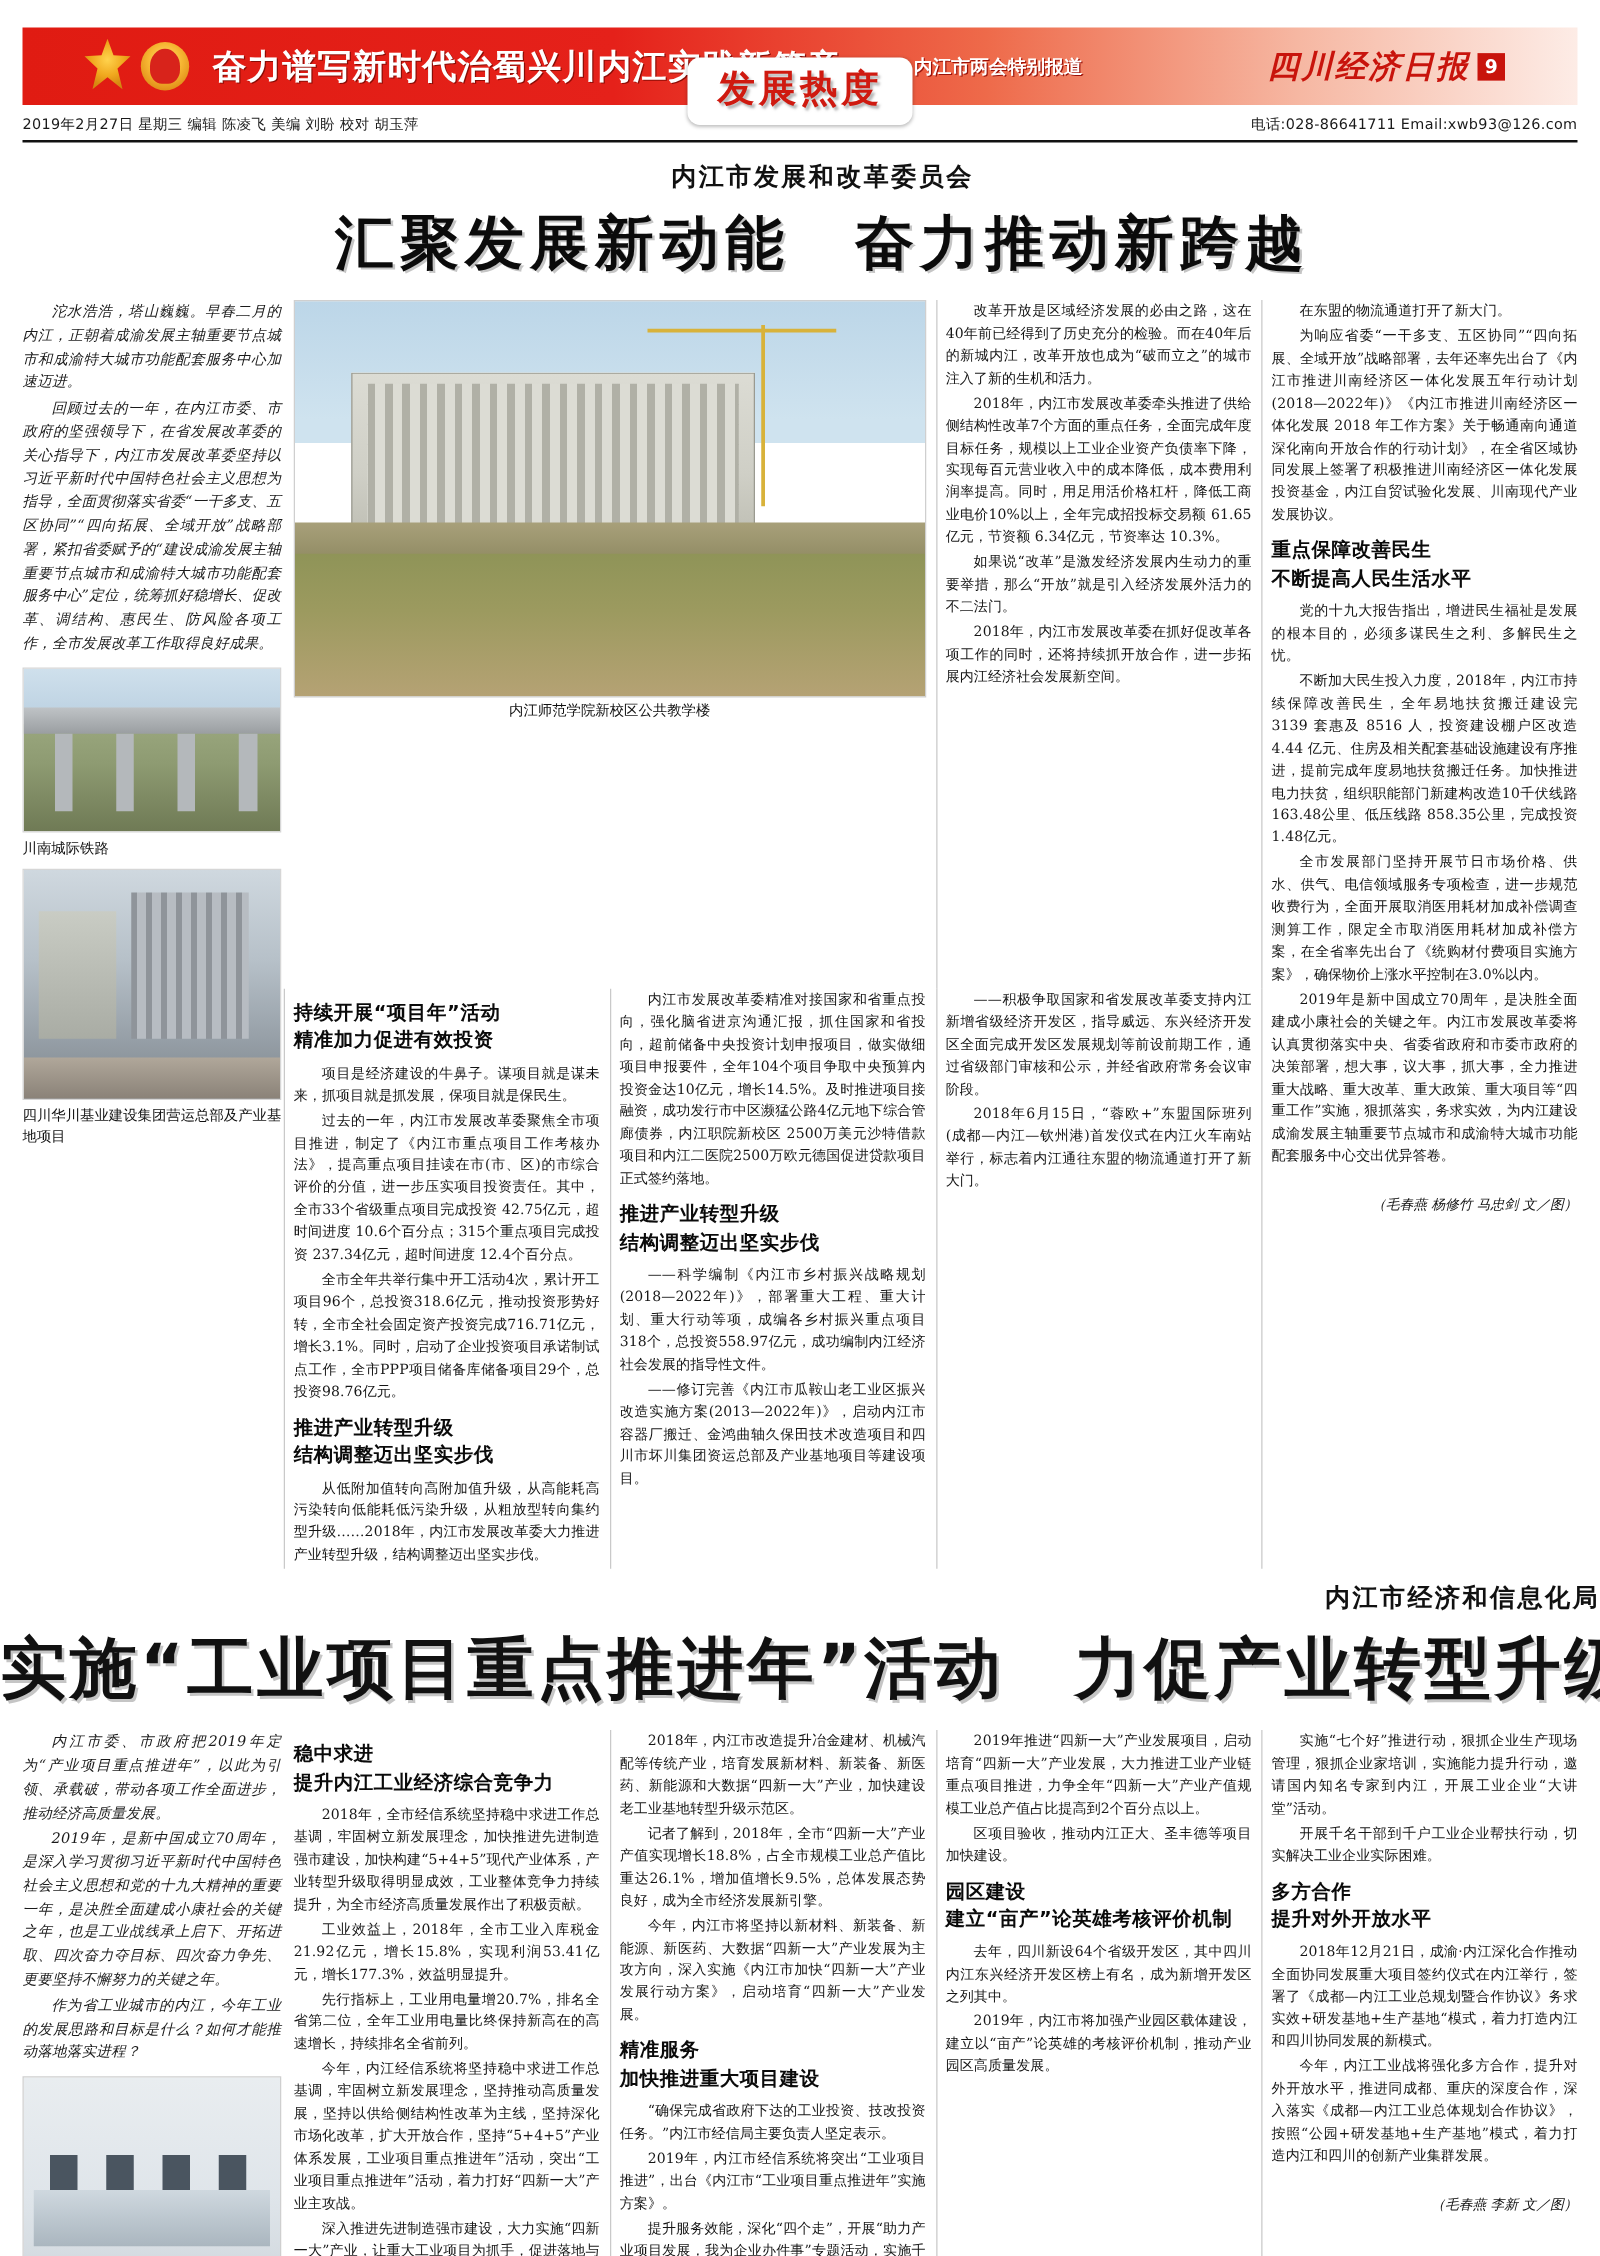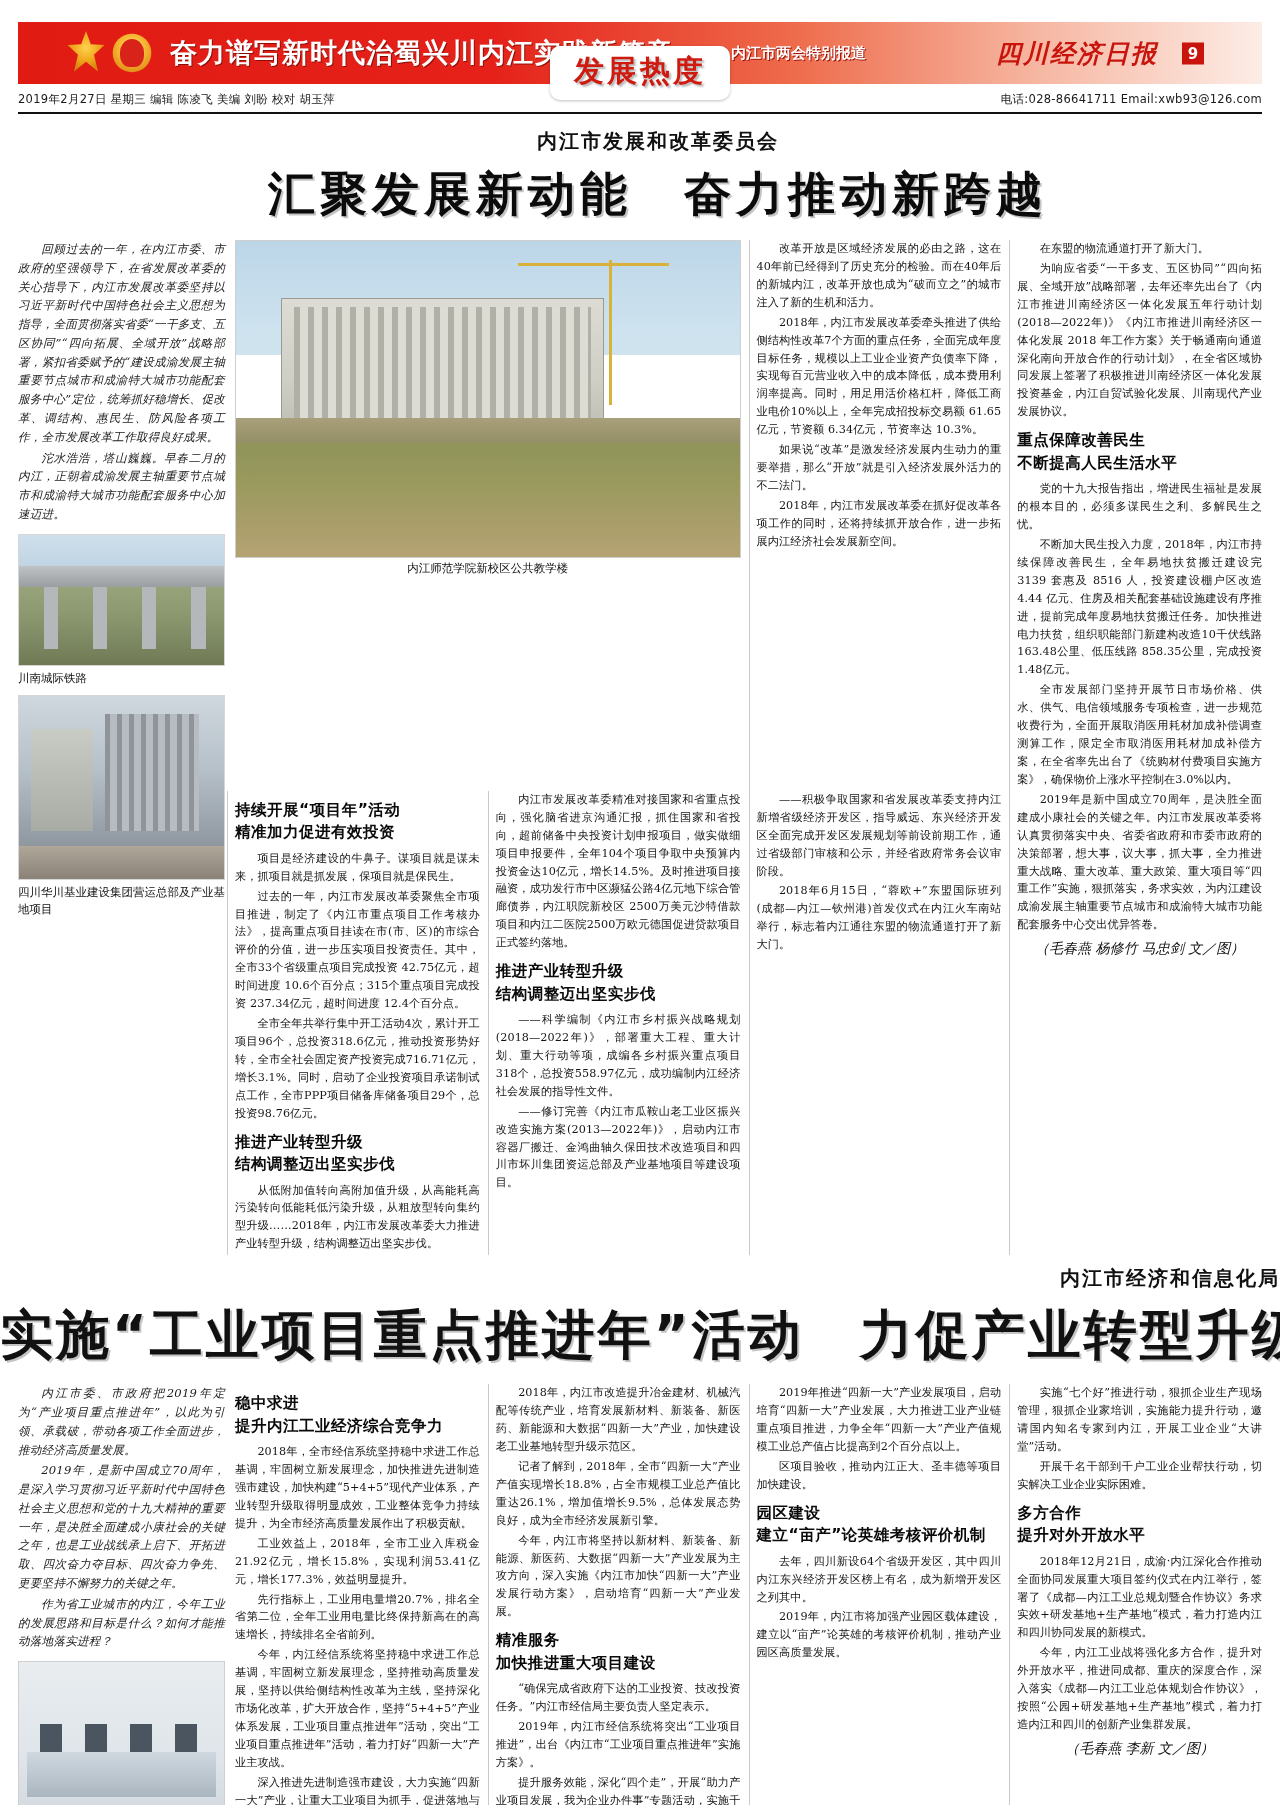--- a/index.html
+++ b/index.html
@@ -41,21 +41,21 @@
     font-weight:bold; font-size:27px; color:#ffffff; letter-spacing:1px;
     margin-left:18px; white-space:nowrap;
     text-shadow:1px 1px 0 #8a0d06;
   }
   .mast-sub {
     font-weight:bold; font-size:15px; color:#ffffff; margin-left:10px; white-space:nowrap;
     text-shadow:1px 1px 0 #9a1208;
   }
   .paper-logo {
     position:absolute; right:58px; top:50%; transform:translateY(-50%);
-    display:flex; align-items:center; gap:24px;
+    display:flex; align-items:center; gap:6px;
   }
   .paper-logo .pl-text {
     font-family:"DejaVu Serif","Liberation Serif",serif;
     font-weight:bold; font-size:25px; color:#c8140c;
     font-style:italic; letter-spacing:2px; white-space:nowrap;
   }
   .paper-logo .pl-num {
     width:22px; height:22px; background:#c8140c; color:#fff;
     font-size:15px; font-weight:bold; display:flex; align-items:center; justify-content:center;
   }
@@ -127,22 +127,22 @@
     font-size:11.2px; line-height:1.6; text-align:justify; color:#151515;
     letter-spacing:.1px;
   }
   .song p { margin:0 0 2px 0; text-indent:2em; }
 
   .sub-h {
     font-family:"DejaVu Sans","Liberation Sans",sans-serif;
     font-weight:bold; font-size:15.5px; line-height:1.45; color:#0a0a0a;
     margin:8px 0 6px 0; letter-spacing:.5px;
   }
-  .byline { text-align:center; font-size:14px; font-style:italic;
-    font-family:"DejaVu Serif","Liberation Serif",serif; margin-top:6px; }
+  .byline { text-align:right; font-size:11px; font-style:italic;
+    font-family:"DejaVu Serif","Liberation Serif",serif; margin-top:22px; }
 
   .a1-cols {
     display:grid;
     grid-template-columns:repeat(4, 1fr);
     gap:0 16px;
   }
   .a1-cols > .colbox { position:relative; }
   .a1-cols > .colbox + .colbox::before {
     content:""; position:absolute; left:-8px; top:0; bottom:0; width:1px; background:#c9c9c9;
   }
@@ -239,22 +239,22 @@
 
 <div class="a1-head">
   <div class="a1-dept">内江市发展和改革委员会</div>
   <div class="a1-title">汇聚发展新动能　奋力推动新跨越</div>
 </div>
 
 <div class="a1-body">
 
   <div class="col-left">
     <div class="kai">
+      <p>沱水浩浩，塔山巍巍。早春二月的内江，正朝着成渝发展主轴重要节点城市和成渝特大城市功能配套服务中心加速迈进。</p>
       <p>回顾过去的一年，在内江市委、市政府的坚强领导下，在省发展改革委的关心指导下，内江市发展改革委坚持以习近平新时代中国特色社会主义思想为指导，全面贯彻落实省委“一干多支、五区协同”“四向拓展、全域开放”战略部署，紧扣省委赋予的“建设成渝发展主轴重要节点城市和成渝特大城市功能配套服务中心”定位，统筹抓好稳增长、促改革、调结构、惠民生、防风险各项工作，全市发展改革工作取得良好成果。</p>
-      <p>沱水浩浩，塔山巍巍。早春二月的内江，正朝着成渝发展主轴重要节点城市和成渝特大城市功能配套服务中心加速迈进。</p>
     </div>
     <div class="photo" style="height:132px;margin-top:10px;background:linear-gradient(180deg,#cfe0ec 0%,#b9cfe0 34%,#9aa77e 34%,#8e9b72 58%,#6f7a55 100%);">
       <div style="position:absolute;left:0;right:0;top:24%;height:16%;background:linear-gradient(180deg,#bfc3c6,#9a9ea1);"></div>
       <div style="position:absolute;left:12%;top:40%;width:7%;height:48%;background:#b4b8bb;"></div>
       <div style="position:absolute;left:36%;top:40%;width:7%;height:48%;background:#b4b8bb;"></div>
       <div style="position:absolute;left:60%;top:40%;width:7%;height:48%;background:#b4b8bb;"></div>
       <div style="position:absolute;left:84%;top:40%;width:7%;height:48%;background:#b4b8bb;"></div>
     </div>
     <div class="cap right">川南城际铁路</div>
 

